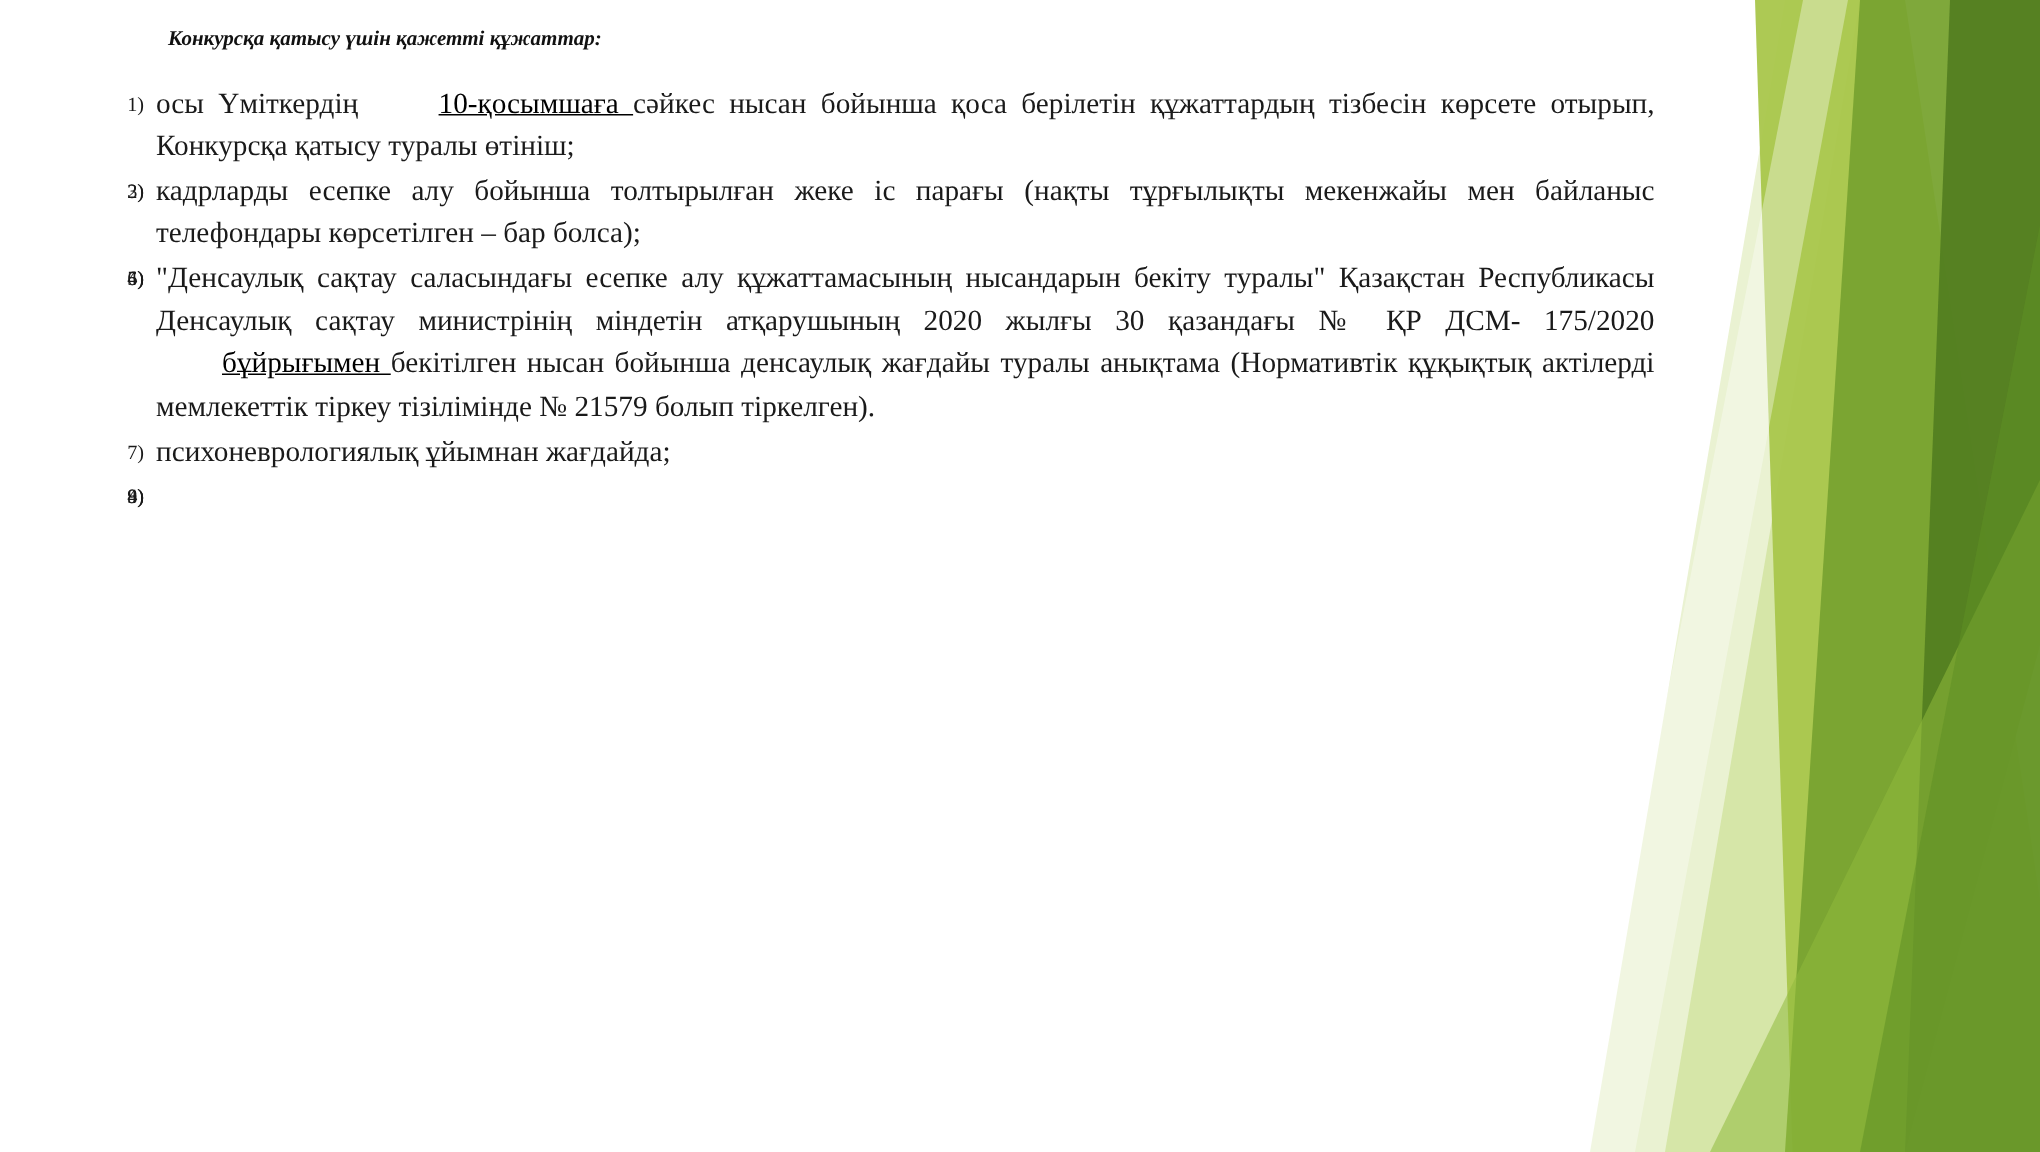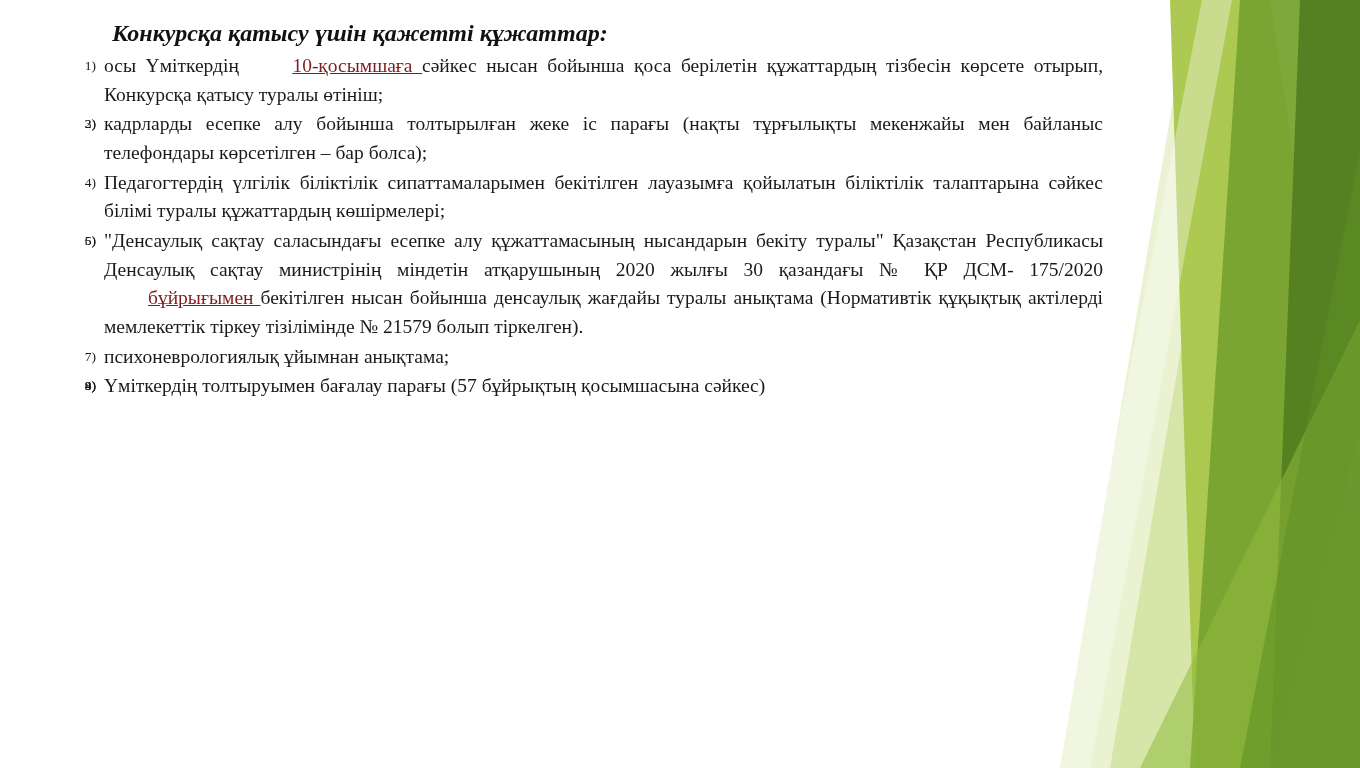--- a/index.html
+++ b/index.html
@@ -32,27 +32,27 @@
     position: absolute;
     left: 0;
     top: 0;
     width: 1115px;
     height: 768px;
     padding: 18px 0 0 0;
     box-sizing: border-box;
   }
 
   .heading {
-    font-size: 24px;
+    font-size: 14px;
     font-weight: bold;
     font-style: italic;
     color: #111111;
     padding-left: 112px;
     line-height: 1.25;
-    margin-bottom: 4px;
+    margin-bottom: 20px;
   }
 
   ol.list {
     list-style: none;
     margin: 0;
     padding: 0;
   }
 
   ol.list > li {
     position: relative;
@@ -74,21 +74,21 @@
     text-align: right;
     font-size: 13.5px;
     color: #1a1a1a;
   }
 
   
   li.tight { line-height: 1.35; }
   li.small { font-size: 19px; }
 
   .lnk {
-    color: #7f1d1d;
+    color: #000000;
     text-decoration: underline;
     margin-left: 44px;
   }
 
   .no-justify { text-align: left; }
 </style>
 </head>
 <body>
 
 <div class="deco">
@@ -104,21 +104,21 @@
     <polygon points="420,150 420,768 300,768" fill="#5E8F24" opacity="0.55"></polygon>
   </svg>
 </div>
 
 <div class="slide">
   <div class="heading">Конкурсқа қатысу үшін қажетті құжаттар:</div>
   <ol class="list" id="doc-list">
       <li><span class="marker">1)</span><span>осы Үміткердің </span><span class="lnk">10-қосымшаға </span><span>сәйкес нысан бойынша қоса берілетін құжаттардың тізбесін көрсете отырып, Конкурсқа қатысу туралы өтініш;</span></li>
       <li><span class="marker">2)</span></li>
       <li><span class="marker">3)</span><span>кадрларды есепке алу бойынша толтырылған жеке іс парағы (нақты тұрғылықты мекенжайы мен байланыс телефондары көрсетілген – бар болса);</span></li>
-      <li><span class="marker">4)</span><span>Педагогтердің үлгілік біліктілік сипаттамаларымен бекітілген лауазымға қойылатын біліктілік талаптарына сәйкес білімі туралы құжаттардың көшірмелері;</span></li>
+      <li><span class="marker">4)</span></li>
       <li><span class="marker">5)</span></li>
       <li><span class="marker">6)</span><span>"Денсаулық сақтау саласындағы есепке алу құжаттамасының нысандарын бекіту туралы" Қазақстан Республикасы Денсаулық сақтау министрінің міндетін атқарушының 2020 жылғы 30 қазандағы № ҚР ДСМ- 175/2020 </span><span class="lnk">бұйрығымен </span><span>бекітілген нысан бойынша денсаулық жағдайы туралы анықтама (Нормативтік құқықтық актілерді мемлекеттік тіркеу тізілімінде № 21579 болып тіркелген).</span></li>
-      <li class="tight no-justify"><span class="marker">7)</span><span>психоневрологиялық ұйымнан анықтама;</span></li>
+      <li class="tight no-justify"><span class="marker">7)</span><span>психоневрологиялық ұйымнан жағдайда;</span></li>
       <li class="tight no-justify"><span class="marker">8)</span></li>
       <li class="tight small"><span class="marker">9)</span></li>
-      <li class="tight small no-justify"><span class="marker">4)</span><span>Үміткердің  толтыруымен бағалау парағы (57 бұйрықтың қосымшасына сәйкес)</span></li>
+      <li class="tight small no-justify"><span class="marker">4)</span></li>
     </ol>
 </div>
 
 </body></html>

